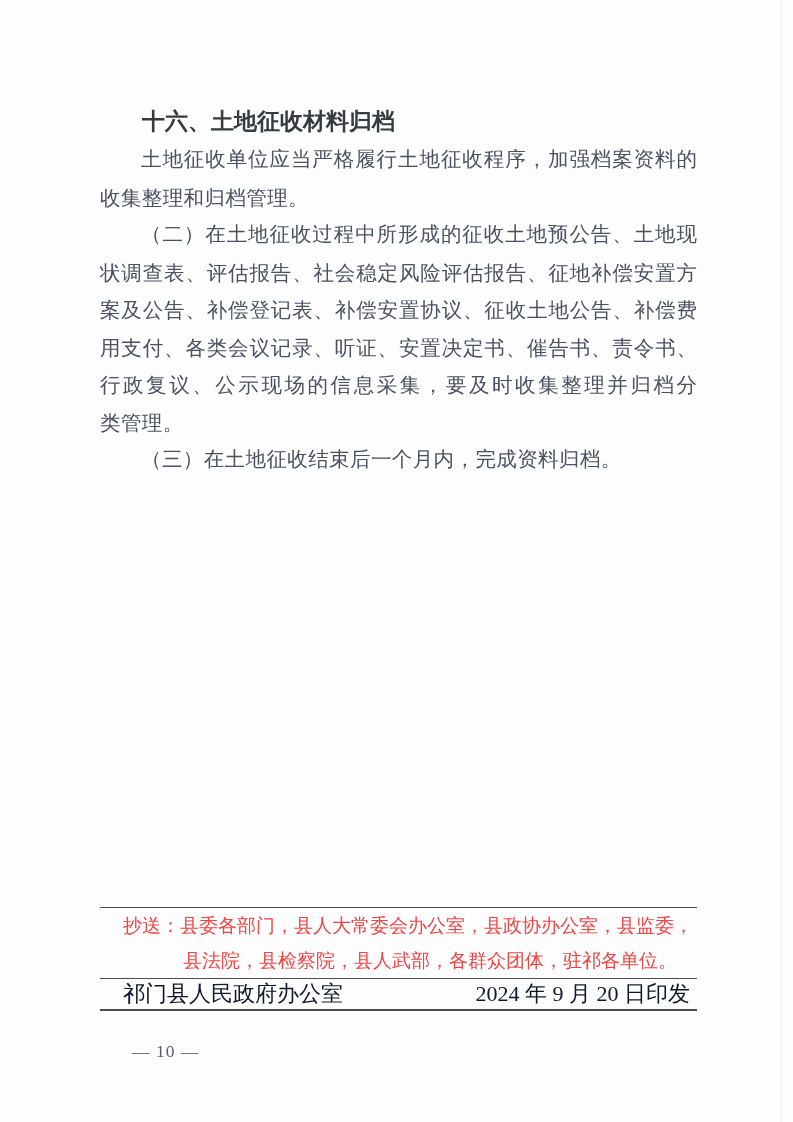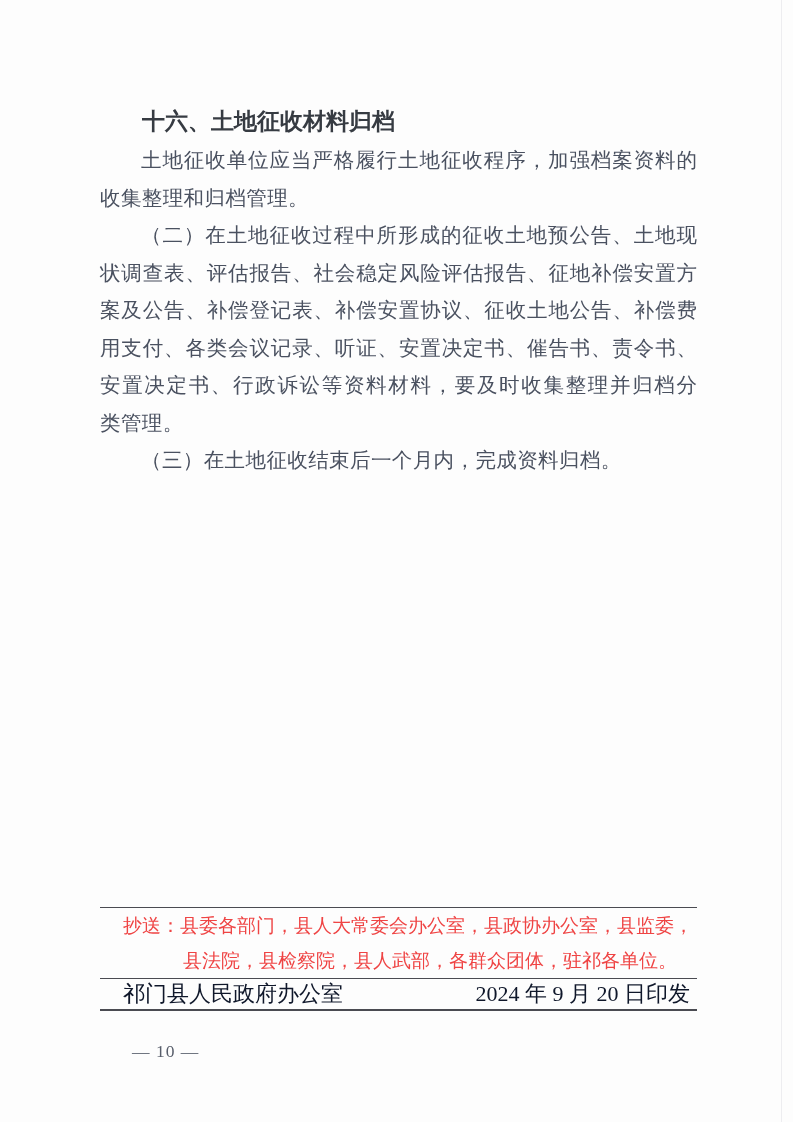--- a/index.html
+++ b/index.html
@@ -32,21 +32,21 @@
   }
   .line {
     font-size: 20.5px;
     line-height: 37.5px;
     height: 37.5px;
     color: #4a5160;
     text-align: justify;
     text-align-last: justify;
     white-space: nowrap;
   }
-  .line.indent { text-indent: 41px; }
+  .line.indent { text-indent: 41px; font-family: Liberation Mono, monospace; }
   .line.end { text-align-last: left; white-space: normal; letter-spacing: 0.4px; }
   .footer { position: absolute; left: 100px; width: 597px; top: 907px; }
   .rule { border: none; margin: 0; height: 0; border-top: 2px solid #4a4b52; }
   .rule.thin { border-top-width: 1.5px; }
   .cc-block { padding-top: 1px; }
   .cc-line {
     font-size: 19px;
     line-height: 34.5px;
     height: 34.5px;
     color: #ef4444;
@@ -88,21 +88,21 @@
       <div class="line indent">土地征收单位应当严格履行土地征收程序，加强档案资料的</div>
       <div class="line end">收集整理和归档管理。</div>
     </div>
 
 
     <div>
       <div class="line indent">（二）在土地征收过程中所形成的征收土地预公告、土地现</div>
       <div class="line">状调查表、评估报告、社会稳定风险评估报告、征地补偿安置方</div>
       <div class="line">案及公告、补偿登记表、补偿安置协议、征收土地公告、补偿费</div>
       <div class="line">用支付、各类会议记录、听证、安置决定书、催告书、责令书、</div>
-      <div class="line">安置决定书、行政诉讼等资料材料，要及时收集整理并归档分</div>
+      <div class="line">行政复议、公示现场的信息采集，要及时收集整理并归档分</div>
       <div class="line end">类管理。</div>
     </div>
 
     <div>
       <div class="line indent end">（三）在土地征收结束后一个月内，完成资料归档。</div>
     </div>
   </div>
 
   <div class="footer">
     <hr class="rule thin">

